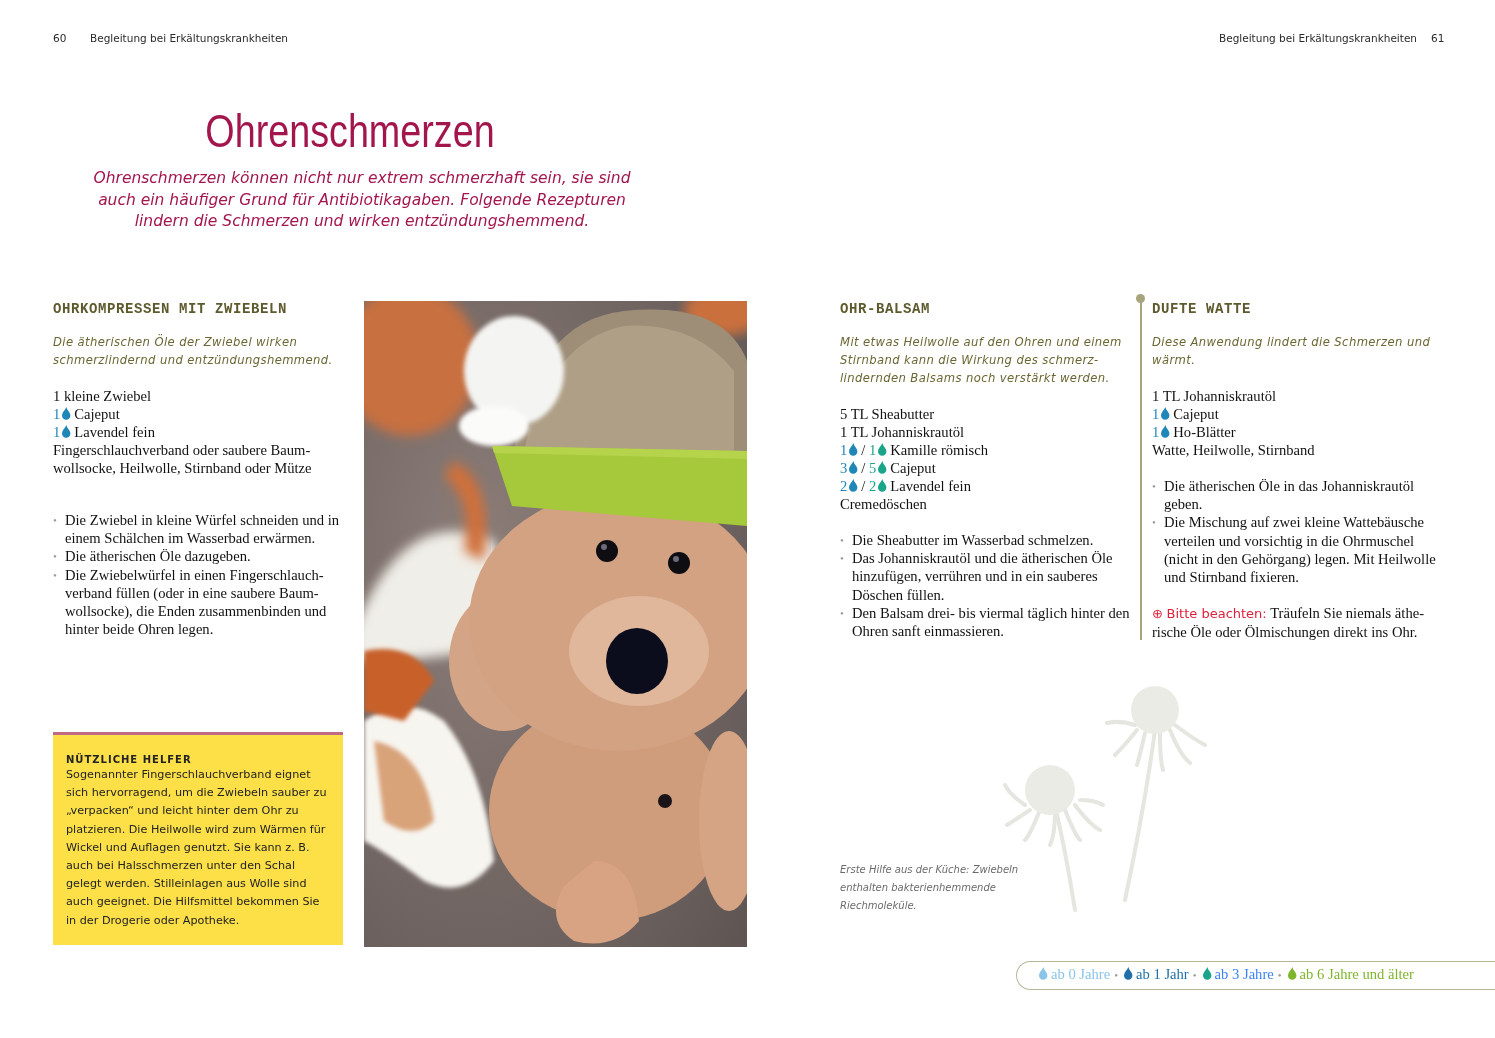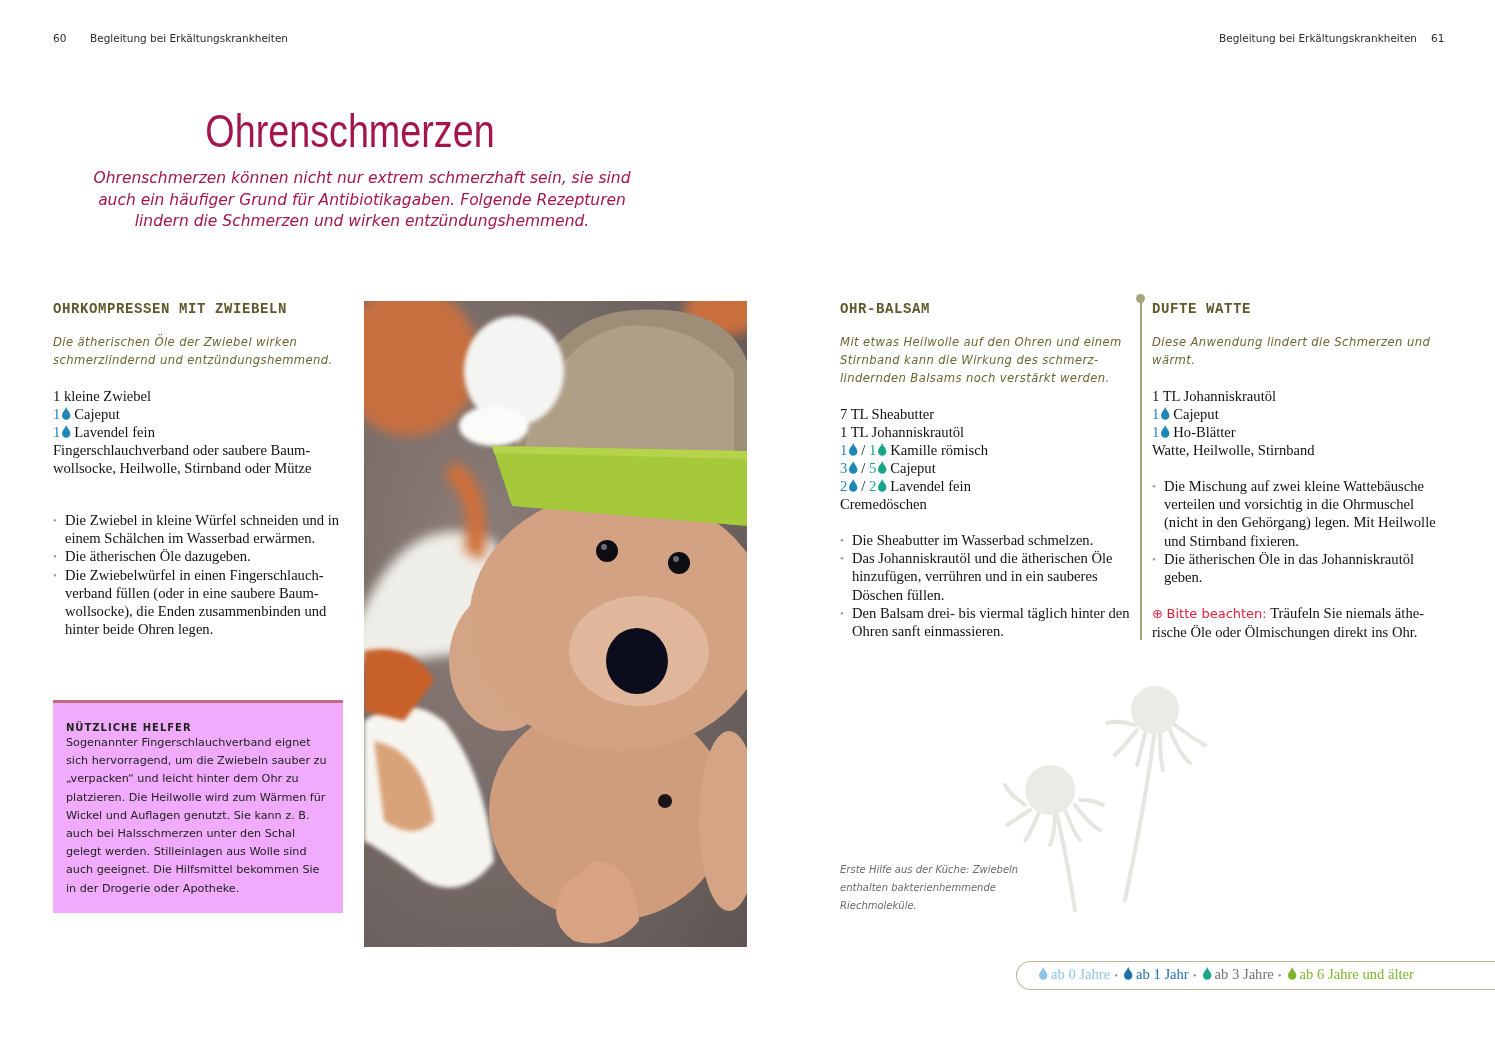--- a/index.html
+++ b/index.html
@@ -16,21 +16,21 @@
   .intro { font-family:"DejaVu Sans", sans-serif; font-style:italic; font-size:11.6px; line-height:18px;
            color:#6b6633; letter-spacing:0.4px; }
   .ingr { font-size:14.6px; line-height:18px; color:#111; }
   .ingr div { white-space:nowrap; }
   .num { color:#1f86b8; }
   .num3 { color:#1aa58b; }
   .drop { display:inline-block; width:10px; height:13px; vertical-align:-1px; margin:0 3px 0 1px; }
   ul.steps { list-style:none; margin:0; padding:0; font-size:14.6px; line-height:18.2px; color:#111; }
   ul.steps li { position:relative; padding-left:12px; }
   ul.steps li::before { content:"•"; position:absolute; left:0; top:0; color:#9c9a90; font-size:11px; }
-  .box { left:53px; top:700px; width:290px; height:213px; background:#f0abfc; border-top:3px solid #c06a84; box-sizing:border-box; }
+  .box { left:53px; top:732px; width:290px; height:213px; background:#fde047; border-top:3px solid #c06a84; box-sizing:border-box; }
   .box-h { font-family:"DejaVu Sans", sans-serif; font-weight:bold; font-size:10px; letter-spacing:1px; color:#222; margin:19px 0 0 13px; }
   .box-t { font-family:"DejaVu Sans", sans-serif; font-size:11.2px; line-height:18.2px; color:#222; margin:1px 10px 0 13px; }
   .photo { left:364px; top:301px; width:383px; height:646px; overflow:hidden; background:#7b6e6a; }
   .vline { left:1140px; top:298px; width:1.5px; height:342px; background:#a8a57e; }
   .vdot { left:1136px; top:294px; width:9px; height:9px; border-radius:50%; background:#a8a57e; }
   .warn { font-size:14.6px; line-height:18.2px; color:#111; }
   .warn .lbl { color:#e0203a; font-family:"DejaVu Sans", sans-serif; font-size:13px; }
   .caption { font-family:"DejaVu Sans", sans-serif; font-style:italic; font-size:10px; line-height:18px; color:#6a6a6a; left:840px; top:861px; width:200px; }
   .legend { left:1016px; top:961px; width:500px; height:29px; border:1.5px solid #b9b69b; border-radius:16px 0 0 16px; border-right:none; box-sizing:border-box; }
   .legend-inner { position:absolute; left:20px; top:4px; font-size:14.6px; white-space:nowrap; }
@@ -128,21 +128,21 @@
     <circle cx="312" cy="258" r="3" fill="#6b6b7a"></circle>
     <ellipse cx="273" cy="360" rx="31" ry="33" fill="#0b0d1c"></ellipse>
     <circle cx="301" cy="500" r="7" fill="#1a1418"></circle>
   </svg>
 </div>
 
 <div class="abs" style="left:840px; top:301px; width:290px;">
   <div class="h2">OHR-BALSAM</div>
   <div class="intro" style="margin-top:16px; width:285px;">Mit etwas Heilwolle auf den Ohren und einem Stirnband kann die Wirkung des schmerz­lindernden Balsams noch verstärkt werden.</div>
   <div class="ingr" style="margin-top:18px;">
-    <div>7 TL Sheabutter</div>
+    <div>5 TL Sheabutter</div>
     <div>1 TL Johanniskrautöl</div>
     <div><span class="num">1</span><svg class="drop" style="color:#1f86b8">
           <use href="#dropshape"></use>
         </svg>/ <span class="num3">1</span><svg class="drop" style="color:#1aa58b">
           <use href="#dropshape"></use>
         </svg><span>Kamille römisch</span></div>
     <div><span class="num">3</span><svg class="drop" style="color:#1f86b8">
           <use href="#dropshape"></use>
         </svg>/ <span class="num3">5</span><svg class="drop" style="color:#1aa58b">
           <use href="#dropshape"></use>
@@ -171,22 +171,22 @@
     <div>1 TL Johanniskrautöl</div>
     <div><span class="num">1</span><svg class="drop" style="color:#1f86b8">
           <use href="#dropshape"></use>
         </svg><span>Cajeput</span></div>
     <div><span class="num">1</span><svg class="drop" style="color:#1f86b8">
           <use href="#dropshape"></use>
         </svg><span>Ho-Blätter</span></div>
     <div>Watte, Heilwolle, Stirnband</div>
   </div>
   <ul class="steps" style="margin-top:18px; width:290px;">
+    <li>Die ätherischen Öle in das Johanniskrautöl geben.</li>
     <li>Die Mischung auf zwei kleine Wattebäusche verteilen und vorsichtig in die Ohrmuschel (nicht in den Gehörgang) legen. Mit Heil­wolle und Stirnband fixieren.</li>
-    <li>Die ätherischen Öle in das Johanniskrautöl geben.</li>
   </ul>
   <div class="warn" style="margin-top:18px; width:290px;">
     <span class="lbl">⊕</span>
     <span class="lbl">Bitte beachten:</span>
     <span>Träufeln Sie niemals äthe­rische Öle oder Ölmischungen direkt ins Ohr.</span>
   </div>
 </div>
 
 <svg class="abs" style="left:995px; top:685px;" width="220" height="230" viewBox="0 0 220 230">
   <g fill="none" stroke="#e6e6e0" stroke-width="4" stroke-linecap="round">
@@ -202,17 +202,17 @@
 <div class="abs caption">Erste Hilfe aus der Küche: Zwiebeln enthalten bakterienhemmende Riechmoleküle.</div>
 
 <div class="abs legend">
   <div class="legend-inner">
     <svg class="drop" style="color:#8cc4e8">
         <use href="#dropshape"></use>
       </svg><span style="color:#8cc4e8">ab 0 Jahre</span><span class="sep">•</span><svg class="drop" style="color:#1f6fa8">
         <use href="#dropshape"></use>
       </svg><span style="color:#1f6fa8">ab 1 Jahr</span><span class="sep">•</span><svg class="drop" style="color:#1aa58b">
         <use href="#dropshape"></use>
-      </svg><span style="color:#737373">ab 3 Jahre</span><span class="sep">•</span><svg class="drop" style="color:#7db52c">
+      </svg><span style="color:#3b82f6">ab 3 Jahre</span><span class="sep">•</span><svg class="drop" style="color:#7db52c">
         <use href="#dropshape"></use>
       </svg><span style="color:#7db52c">ab 6 Jahre und älter</span>
   </div>
 </div>
 
 </body></html>

